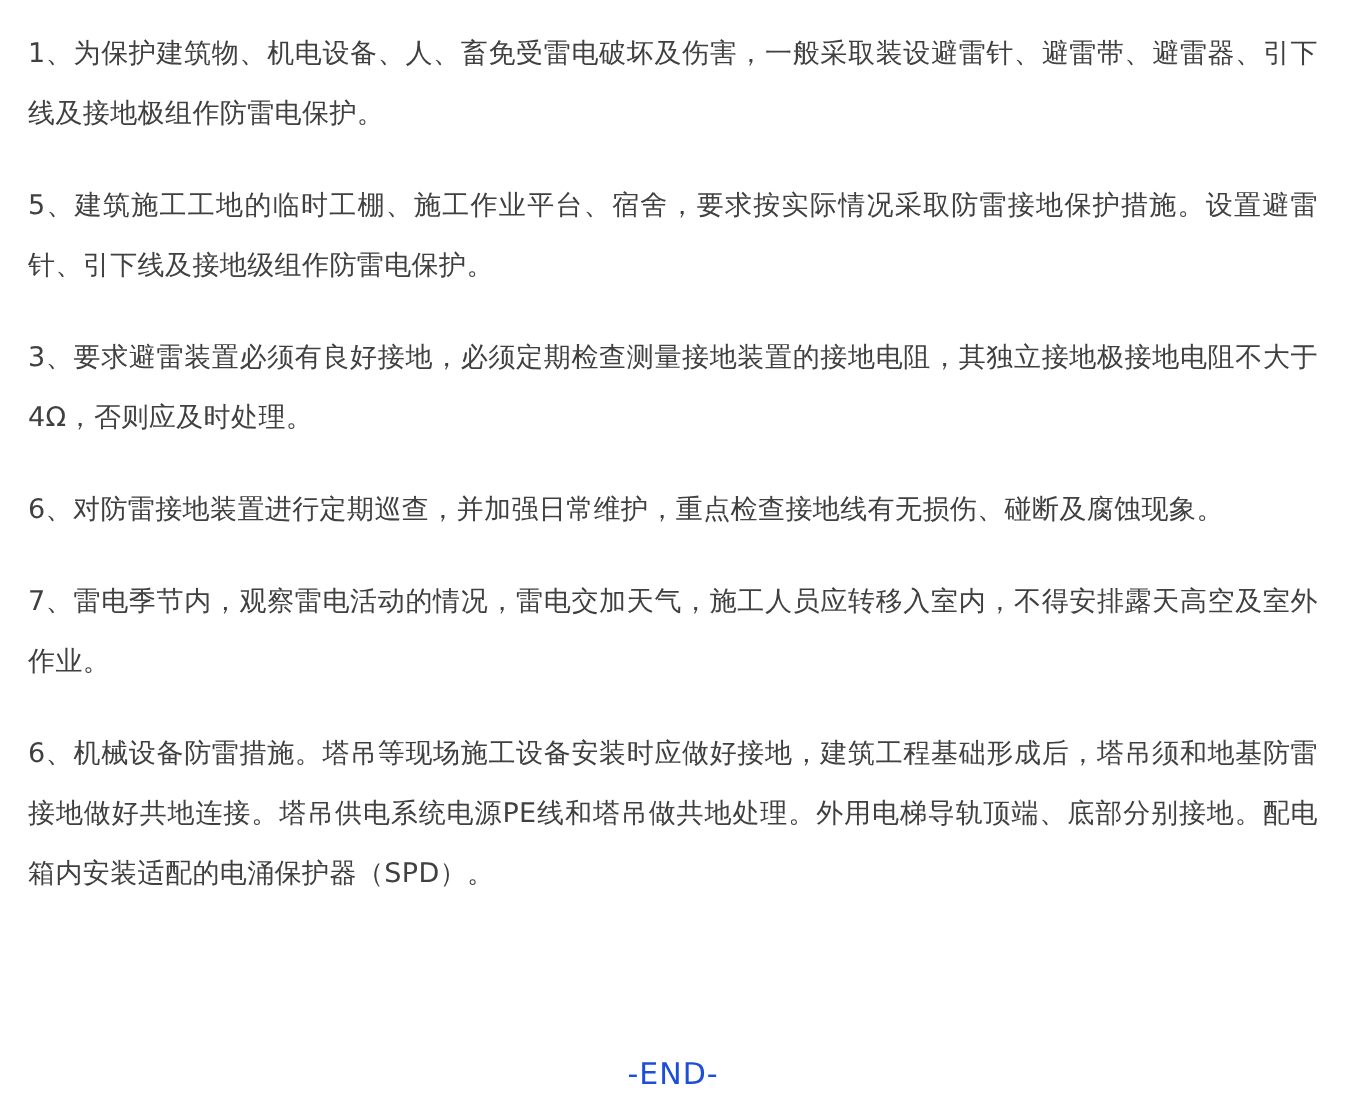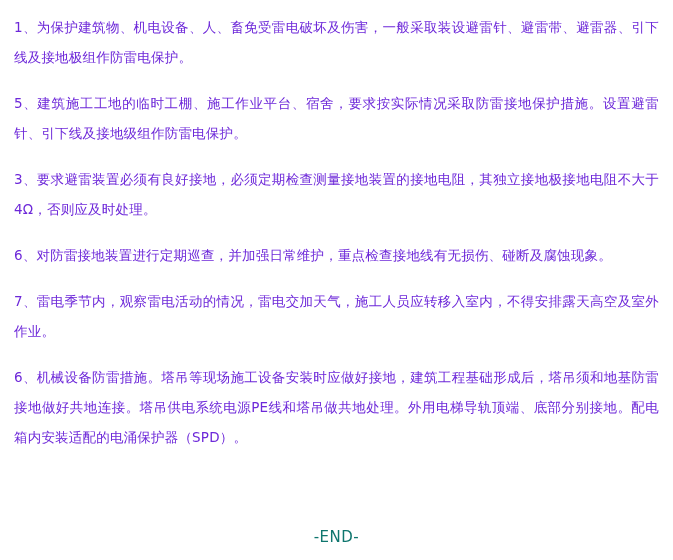--- a/index.html
+++ b/index.html
@@ -17,37 +17,37 @@
   .page {
     width: 673px;
     height: 560px;
     box-sizing: border-box;
     padding: 12px 14px 0 14px;
     position: relative;
   }
   .para {
     font-size: 13.5px;
     line-height: 30px;
-    color: #6d28d9;
+    color: #404040;
     text-align: justify;
     text-justify: inter-ideograph;
     margin: 0 0 16px 0;
     letter-spacing: 0.2px;
   }
   .para:last-of-type {
     margin-bottom: 12px;
   }
   .end {
     position: absolute;
     left: 0;
     right: 0;
     bottom: 14px;
     text-align: center;
     font-size: 15px;
-    color: #0f766e;
+    color: #1d4ed8;
     letter-spacing: 0.5px;
     font-family: "DejaVu Sans", "Liberation Sans", sans-serif;
   }
 </style>
 </head>
 <body>
 
 <div class="page">
   <p class="para">1、为保护建筑物、机电设备、人、畜免受雷电破坏及伤害，一般采取装设避雷针、避雷带、避雷器、引下线及接地极组作防雷电保护。</p>
   <p class="para">5、建筑施工工地的临时工棚、施工作业平台、宿舍，要求按实际情况采取防雷接地保护措施。设置避雷针、引下线及接地级组作防雷电保护。</p>

